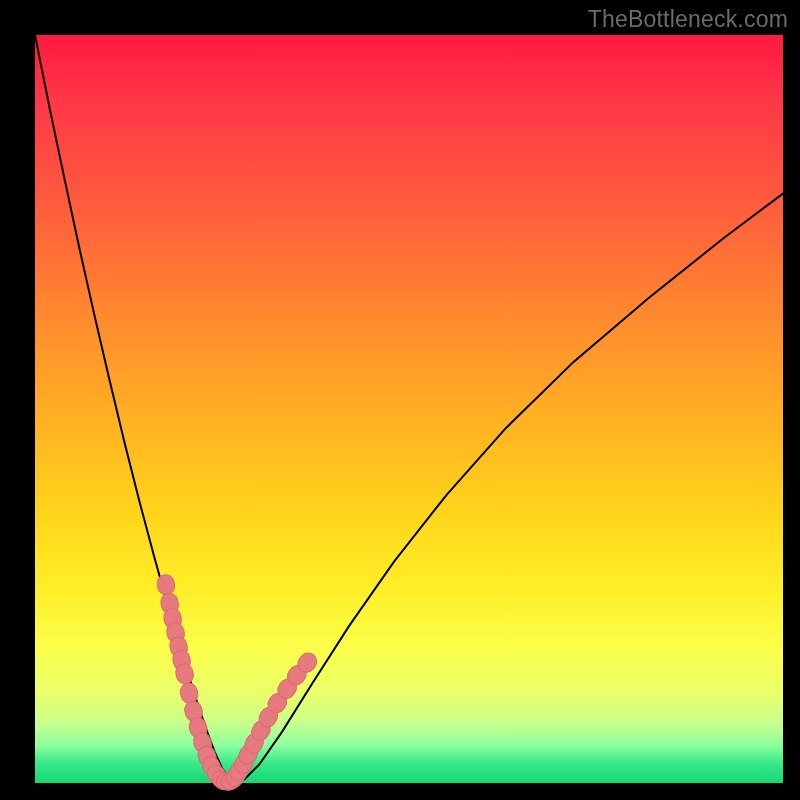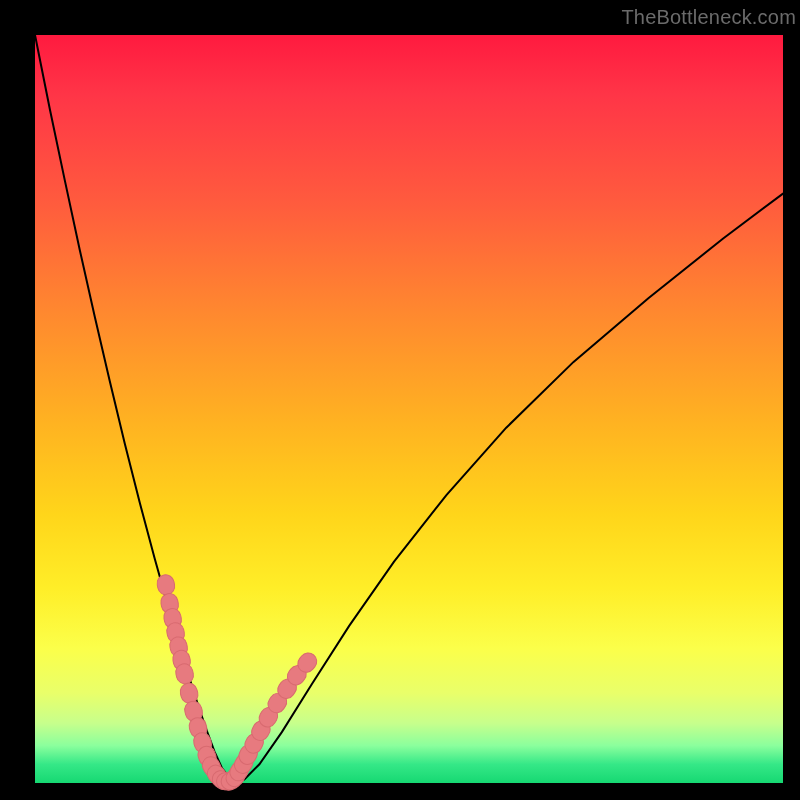--- a/index.html
+++ b/index.html
@@ -39,23 +39,23 @@
       #e9ff6a 88%,
       #c7ff8c 92%,
       #8bff9d 95%,
       #35e887 97.5%,
       #16d872 100%
     );
   }
   .watermark {
     position: absolute;
     top: 6px;
-    right: 4px;
+    right: 12px;
     color: #6b6b6b;
-    font-size: 20px;
+    font-size: 23px;
     letter-spacing: 0.2px;
   }
   svg.curve {
     position: absolute;
     left: 0;
     top: 0;
     width: 748px;
     height: 748px;
     overflow: visible;
   }

